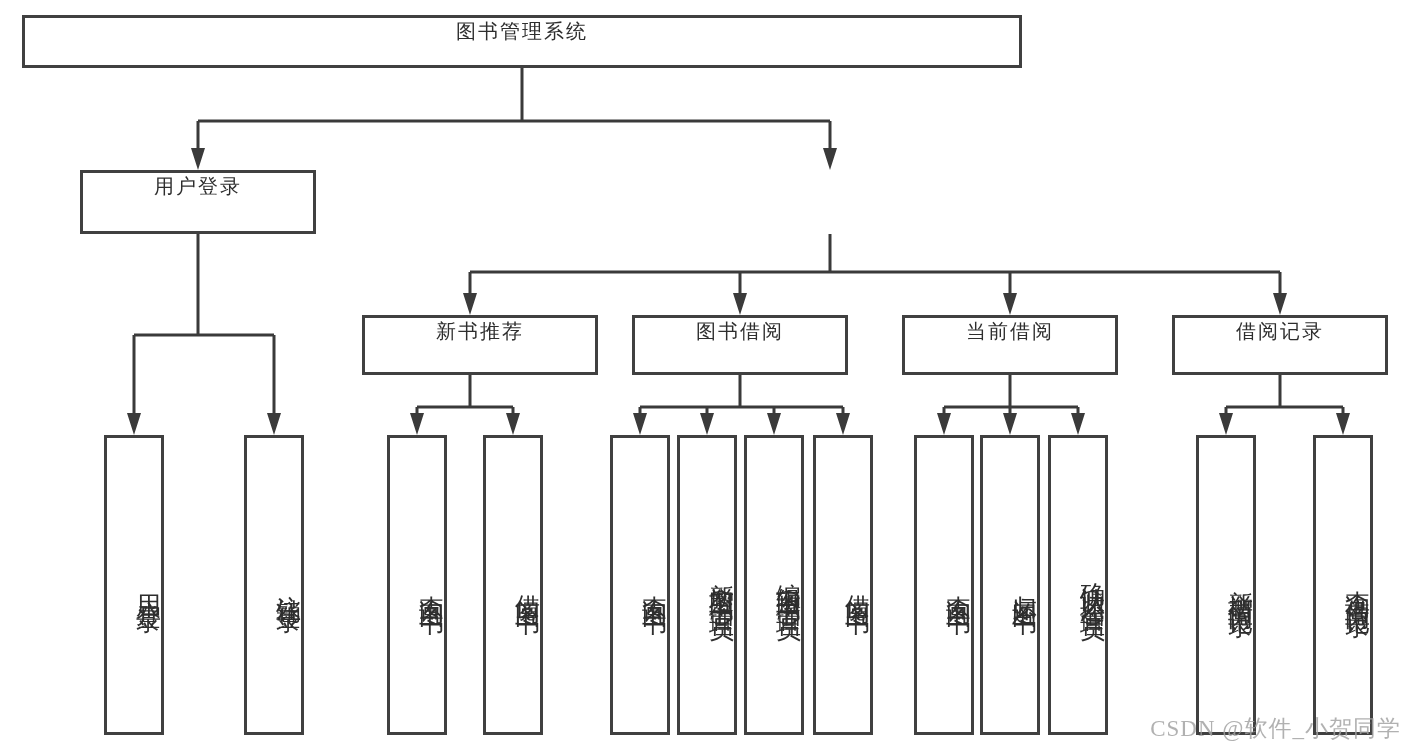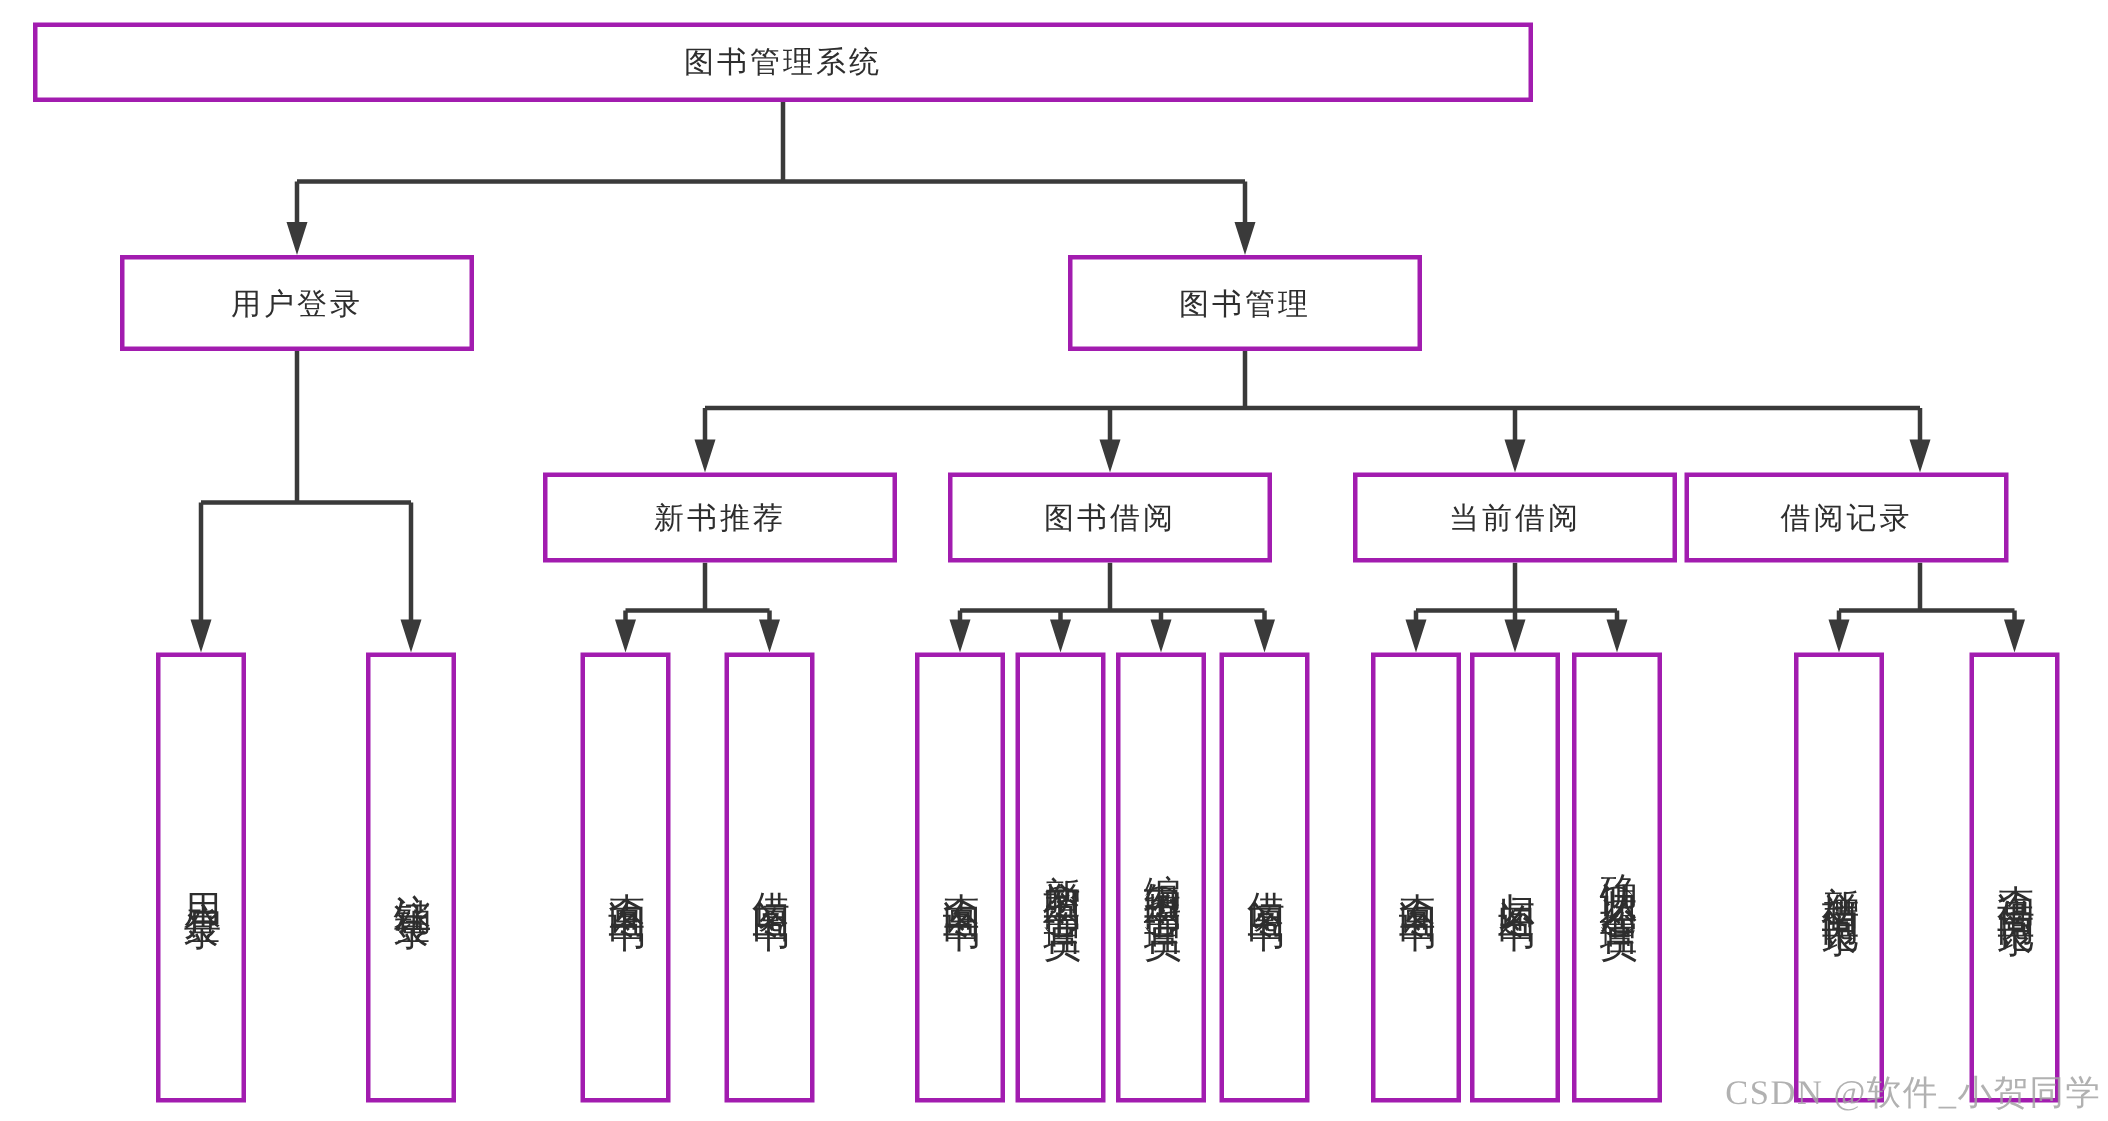--- a/index.html
+++ b/index.html
@@ -4,22 +4,22 @@
 <style>
   html,body{margin:0;padding:0;background:#ffffff;}
   .stage{
     position:relative;width:1405px;height:747px;background:#ffffff;
     font-family:"Liberation Sans","DejaVu Sans",sans-serif;overflow:hidden;
   }
   .connectors{position:absolute;left:0;top:0;pointer-events:none;}
   .ln{stroke:#3a3a3a;stroke-width:3;fill:none;}
   .ar{fill:#3a3a3a;stroke:none;}
   .box{
-    position:absolute;box-sizing:border-box;border:3px solid #a21caf;background:#ffffff;
-    display:flex;align-items:center;justify-content:center;color:#2e2e2e;
+    position:absolute;box-sizing:border-box;border:3px solid #404040;background:#ffffff;
+    display:flex;align-items:flex-start;justify-content:center;color:#2e2e2e;
   }
   .h{font-size:20px;letter-spacing:2px;}
   .v{
     writing-mode:vertical-rl;text-orientation:mixed;
     font-size:25px;letter-spacing:5px;line-height:1;
     padding:6px 0;
   }
   .watermark{
     position:absolute;right:4px;bottom:3px;
     font-size:23px;letter-spacing:1px;color:rgba(163,163,163,0.85);
@@ -36,34 +36,31 @@
     <path class="ar" d="M191 148L205 148L198 170Z M823 148L837 148L830 170Z M463 293L477 293L470 315Z M733 293L747 293L740 315Z M1003 293L1017 293L1010 315Z M1273 293L1287 293L1280 315Z M127 413L141 413L134 435Z M267 413L281 413L274 435Z M410 413L424 413L417 435Z M506 413L520 413L513 435Z M633 413L647 413L640 435Z M700 413L714 413L707 435Z M767 413L781 413L774 435Z M836 413L850 413L843 435Z M937 413L951 413L944 435Z M1003 413L1017 413L1010 435Z M1071 413L1085 413L1078 435Z M1219 413L1233 413L1226 435Z M1336 413L1350 413L1343 435Z"></path>
   </svg>
 
   <div class="box h" style="left:22px;top:15px;width:1000px;height:53px">
     <span>图书管理系统</span>
   </div>
 
   <div class="box h" style="left:80px;top:170px;width:236px;height:64px">
     <span>用户登录</span>
   </div>
-  <div class="box h" style="left:712px;top:170px;width:236px;height:64px">
-    <span>图书管理</span>
-  </div>
 
   <div class="box h" style="left:362px;top:315px;width:236px;height:60px">
     <span>新书推荐</span>
   </div>
   <div class="box h" style="left:632px;top:315px;width:216px;height:60px">
     <span>图书借阅</span>
   </div>
   <div class="box h" style="left:902px;top:315px;width:216px;height:60px">
     <span>当前借阅</span>
   </div>
-  <div class="box h" style="left:1123px;top:315px;width:216px;height:60px">
+  <div class="box h" style="left:1172px;top:315px;width:216px;height:60px">
     <span>借阅记录</span>
   </div>
 
   <div class="box v" style="left:104px;top:435px;width:60px;height:300px">
     <span>用户登录</span>
   </div>
   <div class="box v" style="left:244px;top:435px;width:60px;height:300px">
     <span>注销登录</span>
   </div>
   <div class="box v" style="left:387px;top:435px;width:60px;height:300px">

